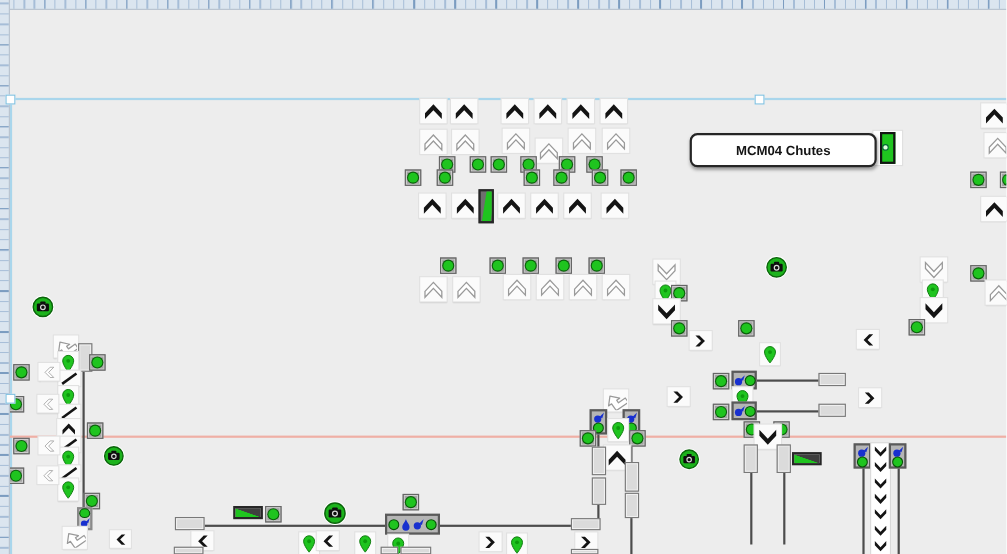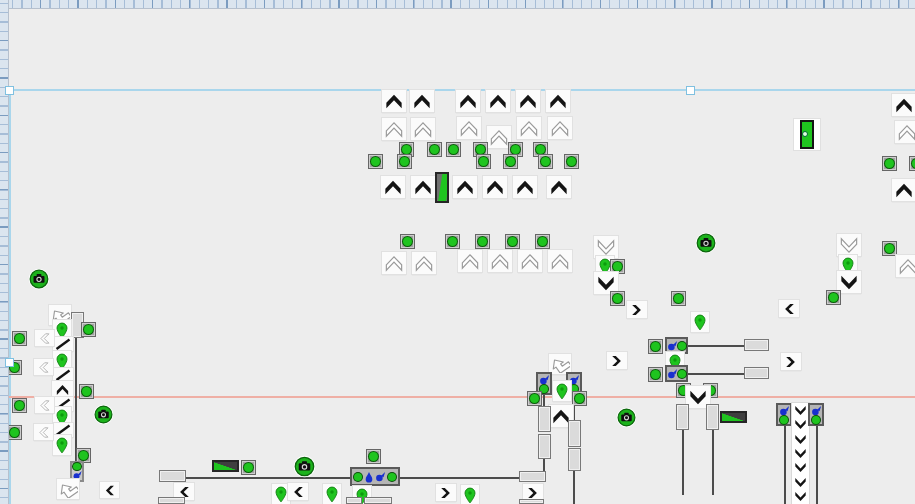--- a/index.html
+++ b/index.html
@@ -686,20 +686,23 @@
         <svg width="11" height="11" viewBox="0 0 12 12">
           <circle cx="4.8" cy="7.6" r="3.6" fill="#1830cf"></circle>
           <path d="M6.5 5.5 L11 1.2 L9.3 6.8 Z" fill="#1830cf"></path>
         </svg>
         <span class="dot"></span>
       </div>
       <div class="vbar" style="left: 794px; top: 119px; width: 26px; height: 31px;">
         <b></b>
       </div>
     </div>
+  <div class="btn" id="label-btn" style="left: 627px; top: 121px; width: 166px; height: 27px;">
+    <span>MCM04 Chutes</span>
+  </div>
   <div id="handles">
       <div class="handle" style="left: 5px; top: 86px;"></div>
       <div class="handle" style="left: 686px; top: 86px;"></div>
       <div class="handle" style="left: 5px; top: 358px;"></div>
     </div>
   <div class="ruler-top"></div>
   <div class="ruler-left"></div>
 </div>
 
 </body></html>

